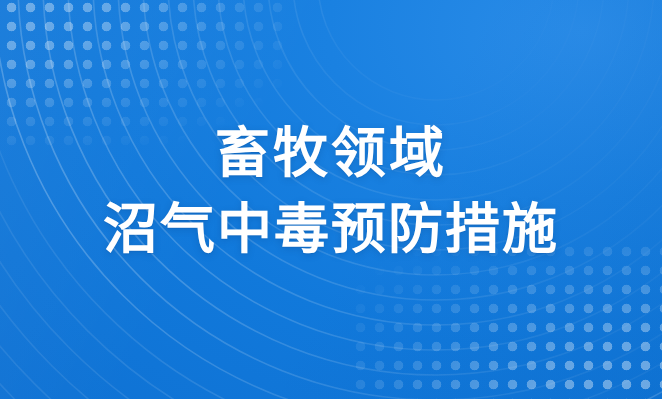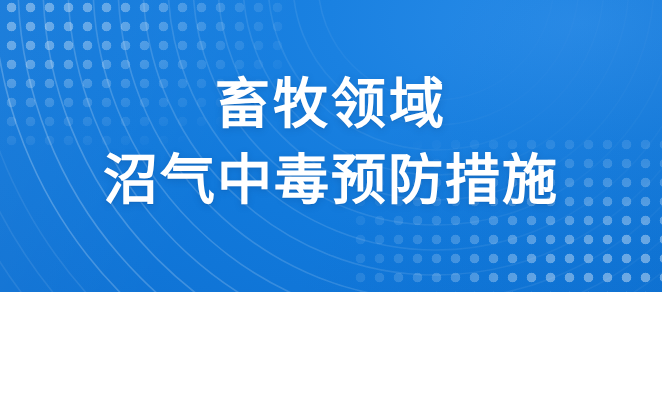--- a/index.html
+++ b/index.html
@@ -5,24 +5,24 @@
 <style>
   html, body {
     margin: 0;
     padding: 0;
     background: #ffffff;
   }
 
   #banner {
     position: relative;
     width: 662px;
-    height: 292px;
+    height: 399px;
     overflow: hidden;
     background: #1179db;
-    font-family: Liberation Sans, sans-serif;
+    font-family: Liberation Mono, monospace;
     user-select: none;
   }
 
   
   .bg-base {
     position: absolute;
     inset: 0;
     background:
       radial-gradient(120% 130% at 88% 8%, #2a8ce8 0%, #1a81e1 32%, #1179db 62%, #0f72d4 100%);
   }

